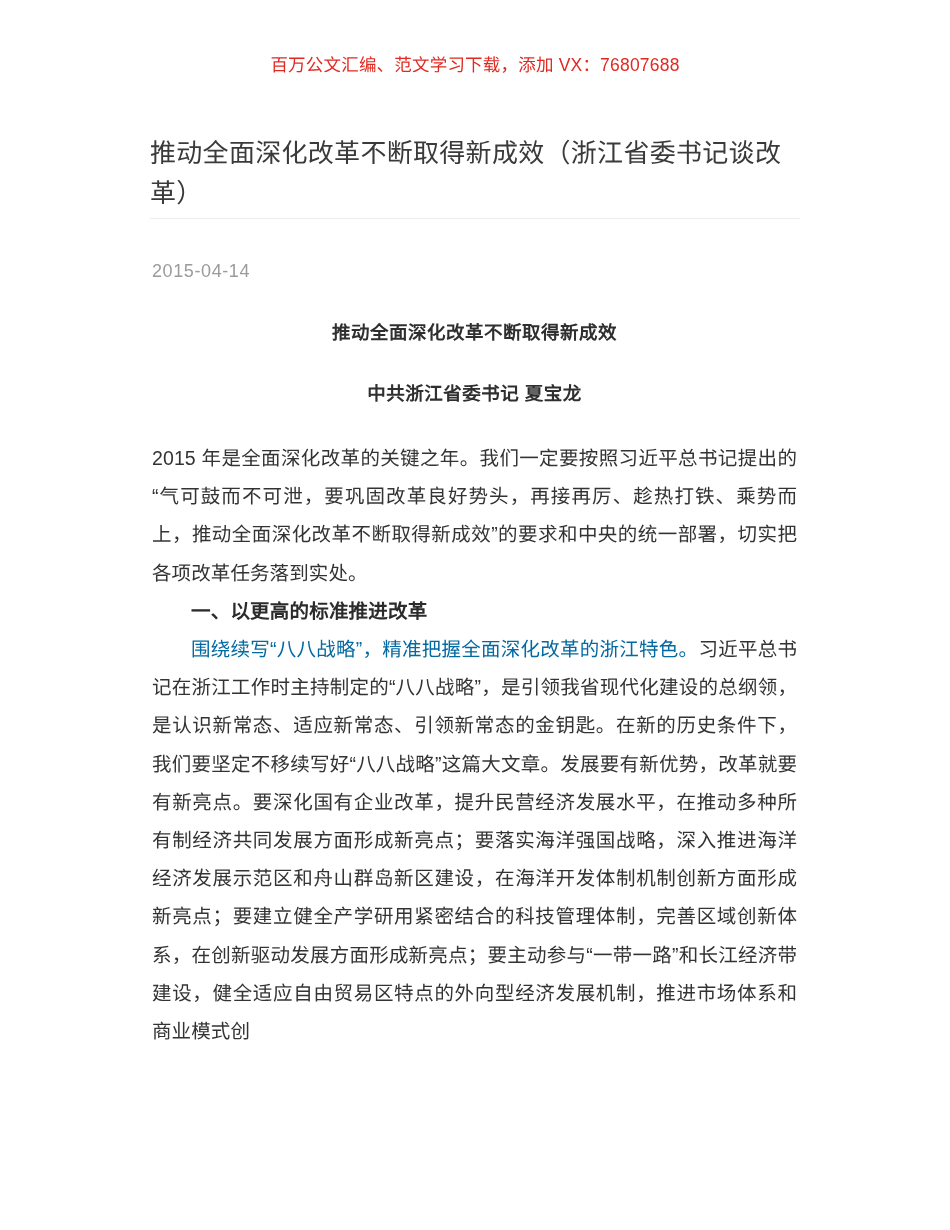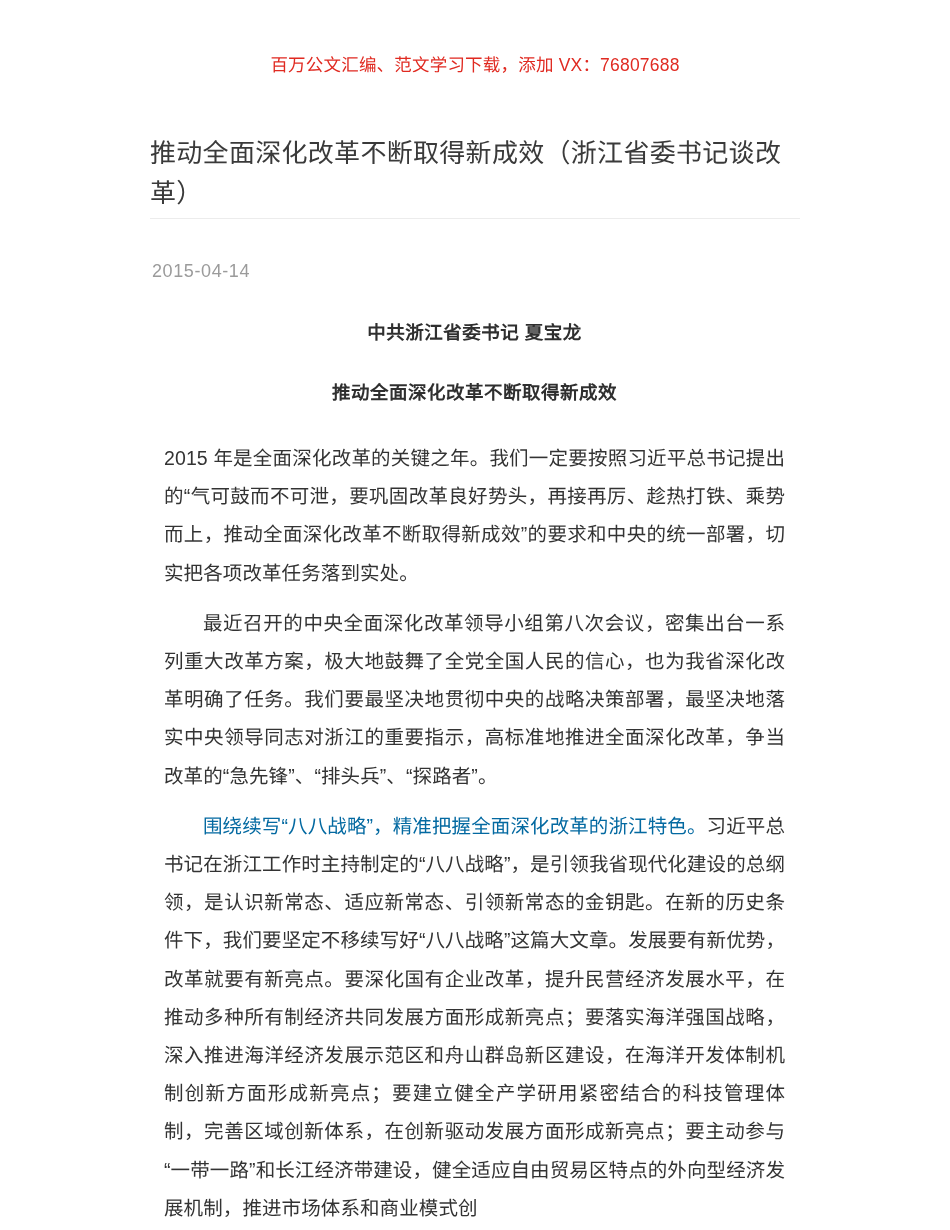--- a/index.html
+++ b/index.html
@@ -86,21 +86,21 @@
     line-height: 30px;
     font-weight: bold;
     text-align: center;
     color: #2f2f2f;
     letter-spacing: 0.5px;
   }
   .doc-heading-center.first { margin: 0 0 31px 0; }
   .doc-heading-center.second { margin: 0 0 30px 0; }
 
   .doc-para {
-    margin: 12px;
+    margin: 0;
     font-size: 19.5px;
     line-height: 38.2px;
     color: #333333;
     text-align: justify;
     text-justify: inter-ideograph;
     word-break: break-all;
     letter-spacing: 0.1px;
   }
   .doc-para.indent { text-indent: 2em; }
 
@@ -126,25 +126,25 @@
   <div class="article-header">
     <h1 class="article-title">推动全面深化改革不断取得新成效（浙江省委书记谈改革）</h1>
   </div>
 
   <div class="header-divider"></div>
 
   <div class="article-date">2015-04-14</div>
 
   <div class="doc-body">
 
+    <div class="doc-heading-center first">推动全面深化改革不断取得新成效</div>
+
     <div class="doc-heading-center second">中共浙江省委书记 夏宝龙</div>
-
-    <div class="doc-heading-center first">推动全面深化改革不断取得新成效</div>
 
     <p class="doc-para">2015 年是全面深化改革的关键之年。我们一定要按照习近平总书记提出的“气可鼓而不可泄，要巩固改革良好势头，再接再厉、趁热打铁、乘势而上，推动全面深化改革不断取得新成效”的要求和中央的统一部署，切实把各项改革任务落到实处。</p>
 
+    <p class="doc-section-heading">一、以更高的标准推进改革</p>
 
-    <p class="doc-para indent">最近召开的中央全面深化改革领导小组第八次会议，密集出台一系列重大改革方案，极大地鼓舞了全党全国人民的信心，也为我省深化改革明确了任务。我们要最坚决地贯彻中央的战略决策部署，最坚决地落实中央领导同志对浙江的重要指示，高标准地推进全面深化改革，争当改革的“急先锋”、“排头兵”、“探路者”。</p>
 
     <p class="doc-para indent"><span class="lead-bold">围绕续写“八八战略”，精准把握全面深化改革的浙江特色。</span><span>习近平总书记在浙江工作时主持制定的“八八战略”，是引领我省现代化建设的总纲领，是认识新常态、适应新常态、引领新常态的金钥匙。在新的历史条件下，我们要坚定不移续写好“八八战略”这篇大文章。发展要有新优势，改革就要有新亮点。要深化国有企业改革，提升民营经济发展水平，在推动多种所有制经济共同发展方面形成新亮点；要落实海洋强国战略，深入推进海洋经济发展示范区和舟山群岛新区建设，在海洋开发体制机制创新方面形成新亮点；要建立健全产学研用紧密结合的科技管理体制，完善区域创新体系，在创新驱动发展方面形成新亮点；要主动参与“一带一路”和长江经济带建设，健全适应自由贸易区特点的外向型经济发展机制，推进市场体系和商业模式创</span></p>
 
   </div>
 </div>
 
 </body></html>

